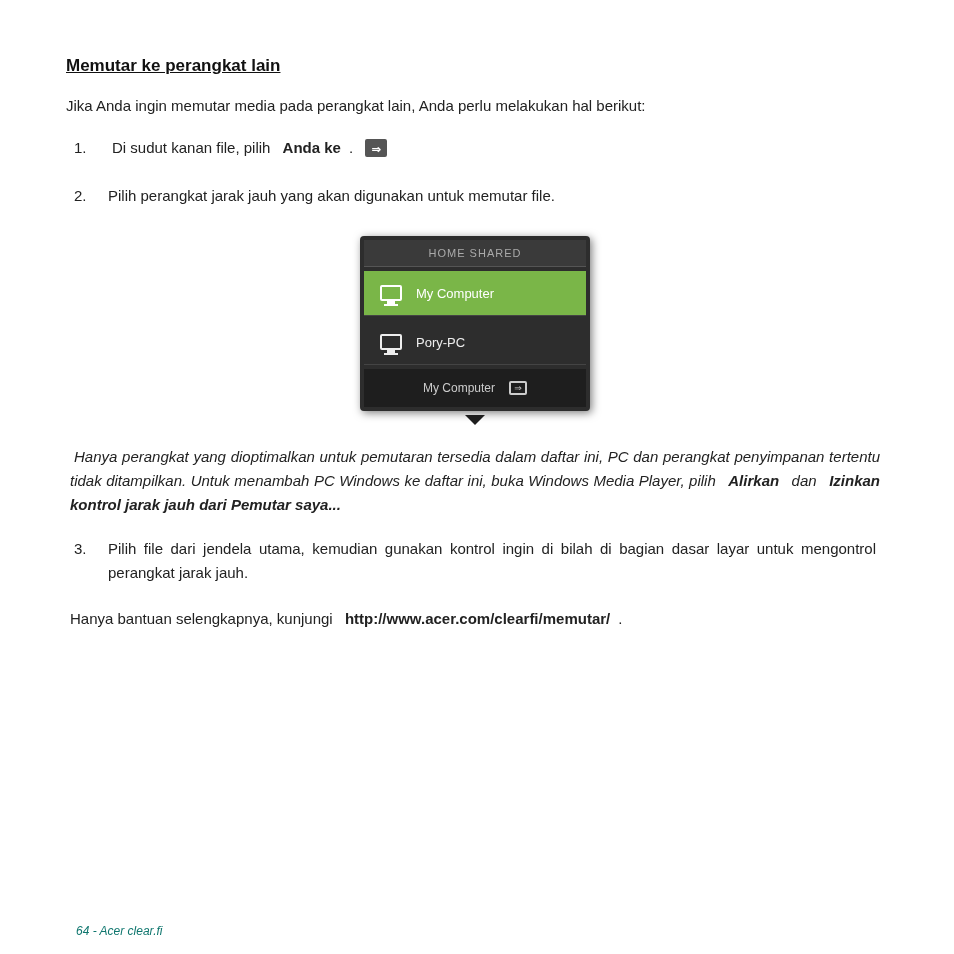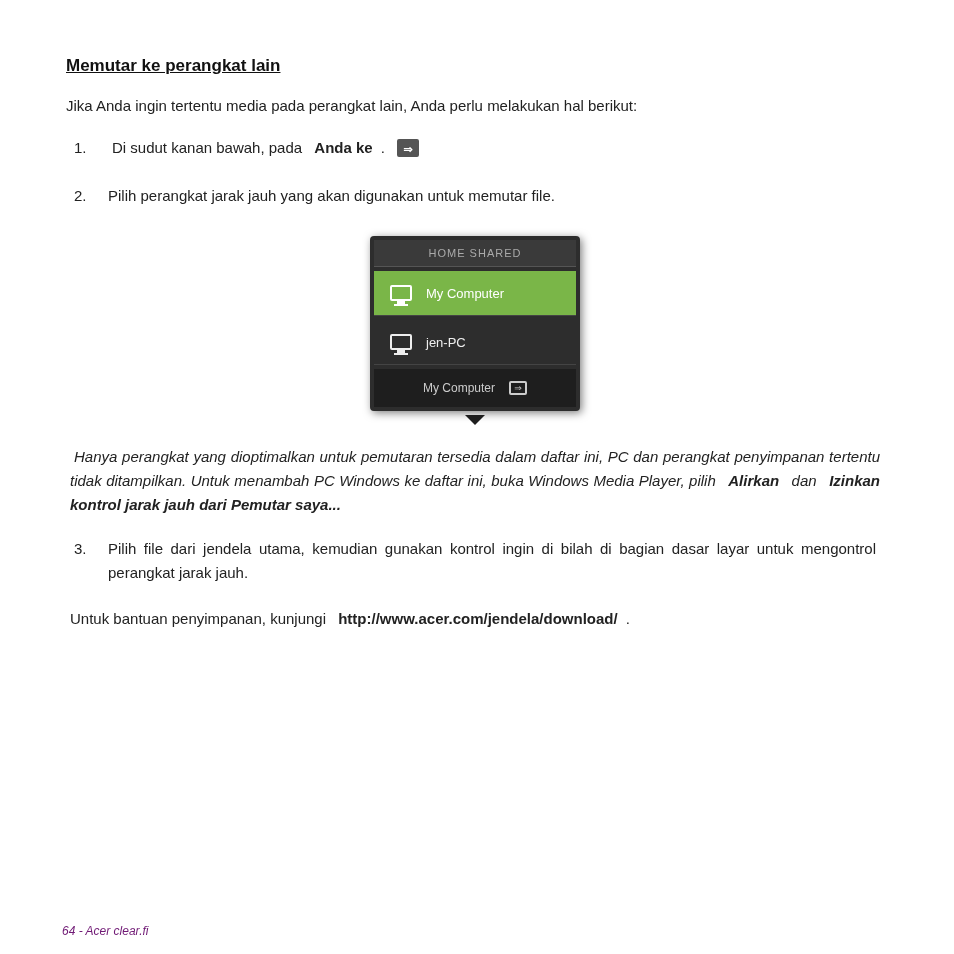--- a/index.html
+++ b/index.html
@@ -77,21 +77,21 @@
     }
 
     
     .device-popup-wrapper {
       display: flex;
       justify-content: center;
       margin: 16px 0 16px 0;
     }
 
     .device-popup {
-      width: 210px;
+      width: 230px;
       border-radius: 4px;
       overflow: hidden;
       box-shadow: 2px 2px 8px rgba(0,0,0,0.5);
       background: #2d2d2d;
     }
 
     .popup-header {
       background: #3a3a3a;
       color: #aaa;
       text-align: center;
@@ -216,40 +216,40 @@
       line-height: 1.6;
     }
 
     .footer-text b {
       font-weight: bold;
     }
 
     .page-footer {
       position: absolute;
       bottom: 20px;
-      left: 50px;
+      left: 64px;
       font-size: 12px;
-      color: #701a75;
+      color: #0f766e;
       font-style: italic;
     }
   </style>
 </head>
 <body>
 
 <div class="page">
 
   <div class="title">Memutar ke perangkat lain</div>
 
-  <p class="intro-text">Jika Anda ingin tertentu media pada perangkat lain, Anda perlu melakukan hal berikut:</p>
+  <p class="intro-text">Jika Anda ingin memutar media pada perangkat lain, Anda perlu melakukan hal berikut:</p>
 
   <div class="step">
     <div class="step-line">
       <span class="step-num">1.</span>
       <span class="step-text">
-        <span>Di sudut kanan bawah, pada </span><strong>Anda ke</strong><span>.</span>
+        <span>Di sudut kanan file, pilih </span><strong>Anda ke</strong><span>.</span>
         <span class="play-to-icon"></span>
       </span>
     </div>
   </div>
 
   <div class="step">
     <div class="step-line">
       <span class="step-num">2.</span>
       <span class="step-text">Pilih perangkat jarak jauh yang akan digunakan untuk memutar file.</span>
     </div>
@@ -257,25 +257,25 @@
     <div class="device-popup-wrapper">
       <div>
         <div class="device-popup">
           <div class="popup-header">HOME SHARED</div>
 
           <div class="popup-item active">
             <span class="popup-item-icon"></span>
             <span>My Computer</span>
           </div>
 
-
           <div class="popup-item">
             <span class="popup-item-icon"></span>
-            <span>jen-PC</span>
+            <span>Pory-PC</span>
           </div>
+
 
           <div class="popup-footer">
             <span>My Computer</span>
             <span class="footer-icon"></span>
           </div>
         </div>
         <div class="popup-tail"></div>
       </div>
     </div>
 
@@ -285,18 +285,18 @@
   </div>
 
   <div class="step step3">
     <div class="step-line">
       <span class="step-num">3.</span>
       <span class="step-text">Pilih file dari jendela utama, kemudian gunakan kontrol ingin di bilah di bagian dasar layar untuk mengontrol perangkat jarak jauh.</span>
     </div>
   </div>
 
   <p class="footer-text">
-    <span>Untuk bantuan penyimpanan, kunjungi </span><b>http://www.acer.com/jendela/download/</b><span>.</span>
+    <span>Hanya bantuan selengkapnya, kunjungi </span><b>http://www.acer.com/clearfi/memutar/</b><span>.</span>
   </p>
 
 </div>
 
 <div class="page-footer">64 - Acer clear.fi</div>
 
 </body></html>

